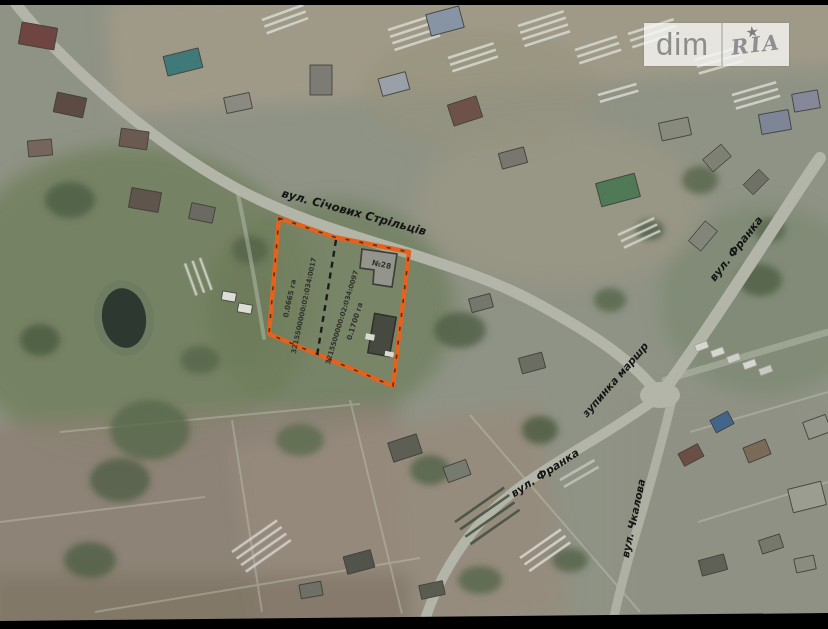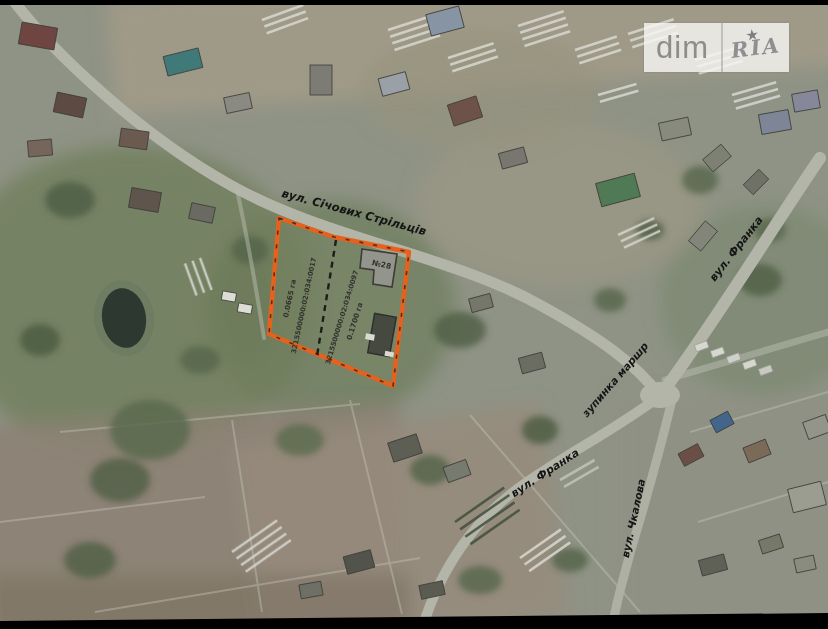--- a/index.html
+++ b/index.html
@@ -4,21 +4,21 @@
 <style>
   html,body{margin:0;padding:0;background:#111;}
   .stage{
     position:relative;width:828px;height:629px;overflow:hidden;
     background:#000;font-family:"DejaVu Sans",sans-serif;
     -webkit-user-select:none;user-select:none;
   }
   .map-svg{position:absolute;left:0;top:0;}
   
   .watermark{
-    position:absolute;left:644px;top:23px;width:145px;height:49px;
+    position:absolute;left:644px;top:23px;width:145px;height:43px;
     display:flex;align-items:stretch;background:rgba(245,245,243,.82);
     box-shadow:0 0 2px rgba(0,0,0,.15);
   }
   .wm-dim{
     flex:0 0 77px;display:flex;align-items:center;justify-content:center;
     color:#8d8d8b;font-size:31px;font-weight:400;letter-spacing:1px;
     font-family:"Liberation Sans",sans-serif;line-height:1;
   }
   .wm-sep{width:2px;background:rgba(160,160,158,.55);}
   .wm-ria{

